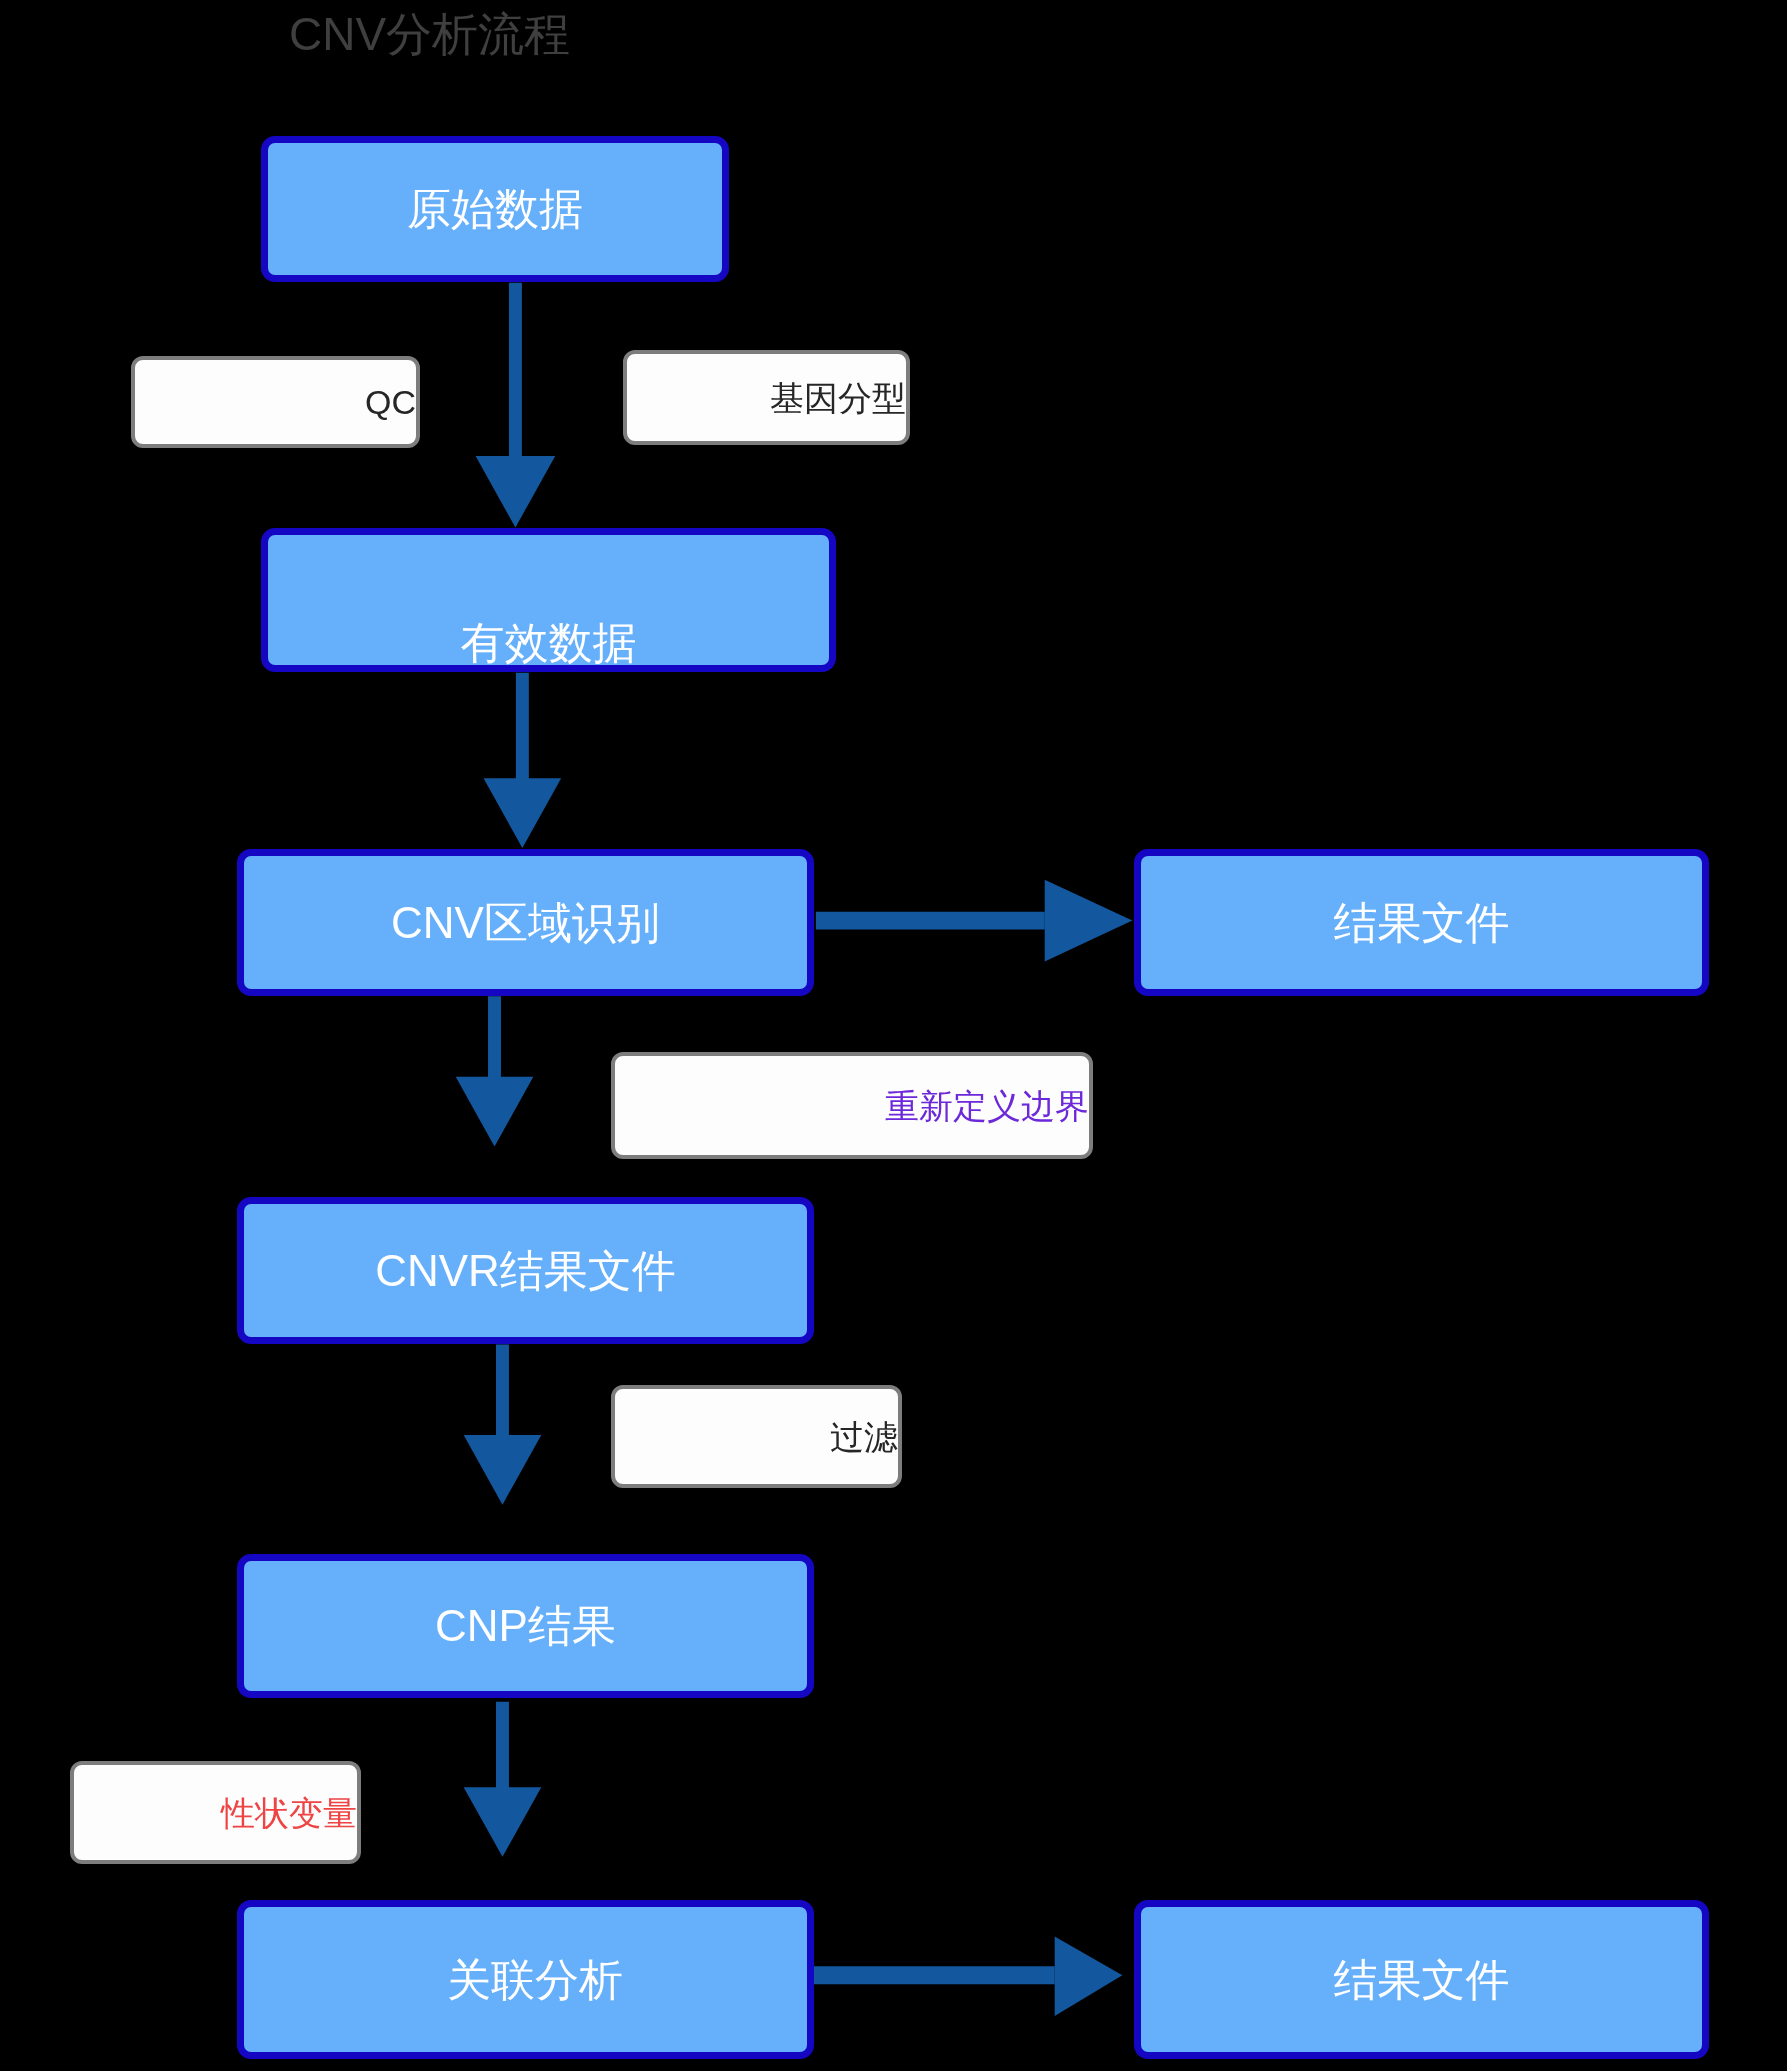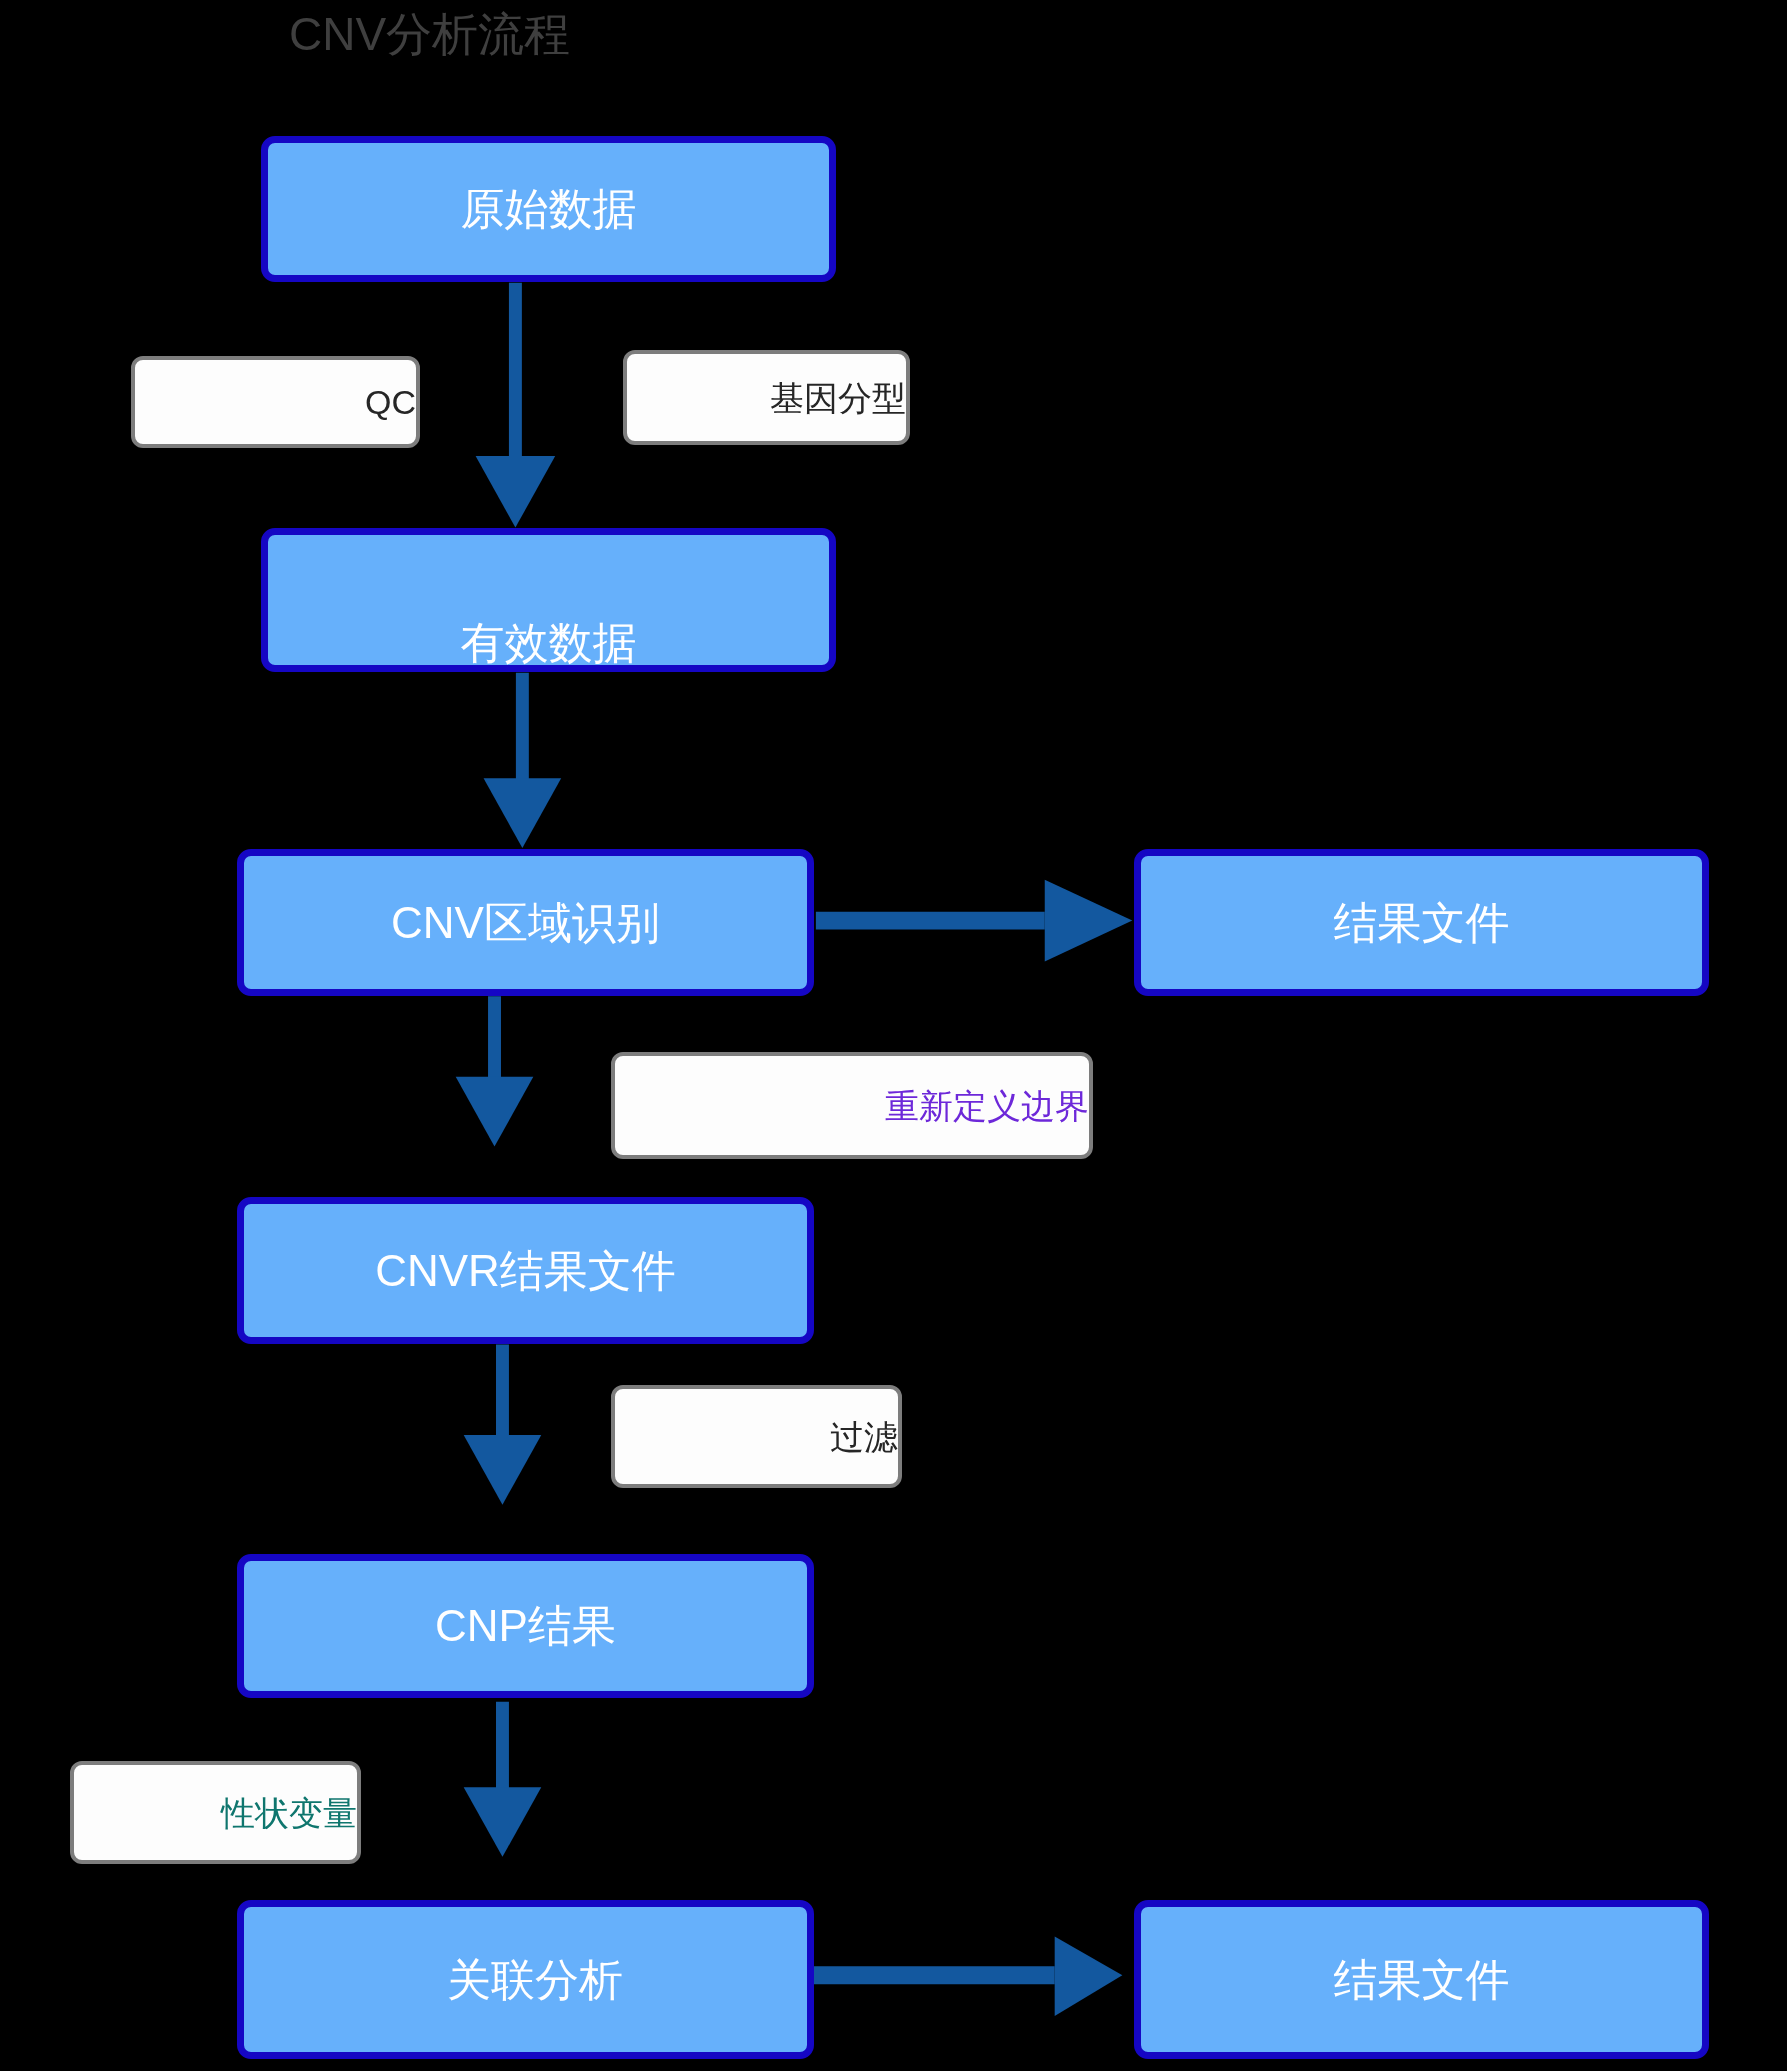--- a/index.html
+++ b/index.html
@@ -118,21 +118,21 @@
       <line x1="505" y1="1710" x2="505" y2="1810" stroke="#13589f" stroke-width="13"></line>
       <polygon points="505,1866 466,1796 544,1796" fill="#13589f"></polygon>
     </g>
 
     <g>
       <line x1="818" y1="1985" x2="1060" y2="1985" stroke="#13589f" stroke-width="18"></line>
       <polygon points="1128,1985 1060,1946 1060,2026" fill="#13589f"></polygon>
     </g>
   </svg>
 
-  <div class="node" style="left: 261px; top: 136px; width: 575px; height: 146px; background: rgb(102, 176, 251); border-color: rgb(21, 6, 196); color: rgb(255, 255, 255);">
+  <div class="node" style="left: 261px; top: 136px; width: 468px; height: 146px; background: rgb(102, 176, 251); border-color: rgb(21, 6, 196); color: rgb(255, 255, 255);">
     <span>原始数据</span>
   </div>
 
   <div class="node" style="left: 261px; top: 528px; width: 575px; height: 144px; background: rgb(102, 176, 251); border-color: rgb(21, 6, 196); color: rgb(255, 255, 255); align-items: flex-end;">
     <span>有效数据</span>
   </div>
 
   <div class="node" style="left: 237px; top: 849px; width: 577px; height: 147px; background: rgb(102, 176, 251); border-color: rgb(21, 6, 196); color: rgb(255, 255, 255);">
     <span>CNV区域识别</span>
   </div>
@@ -166,18 +166,18 @@
   </div>
 
   <div class="edge-label" style="left: 611px; top: 1052px; width: 482px; height: 107px; background: rgb(253, 253, 253); border-color: rgb(125, 125, 125); color: #6d28d9;">
     <span>重新定义边界</span>
   </div>
 
   <div class="edge-label" style="left: 611px; top: 1385px; width: 291px; height: 103px; background: rgb(253, 253, 253); border-color: rgb(125, 125, 125); color: rgb(38, 38, 38);">
     <span>过滤</span>
   </div>
 
-  <div class="edge-label" style="left: 70px; top: 1761px; width: 291px; height: 103px; background: rgb(253, 253, 253); border-color: rgb(125, 125, 125); color: #0f766e;">
+  <div class="edge-label" style="left: 70px; top: 1761px; width: 291px; height: 103px; background: rgb(253, 253, 253); border-color: rgb(125, 125, 125); color: #ef4444;">
     <span>性状变量</span>
   </div>
 
 </div>
 
 
 </body></html>

